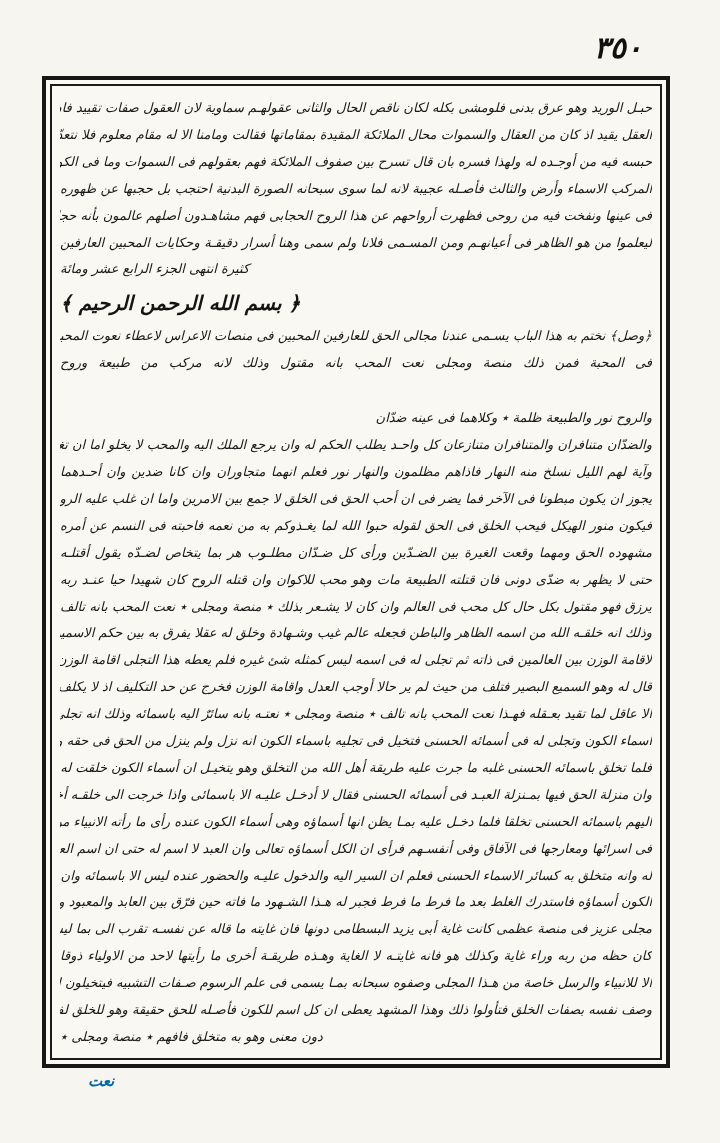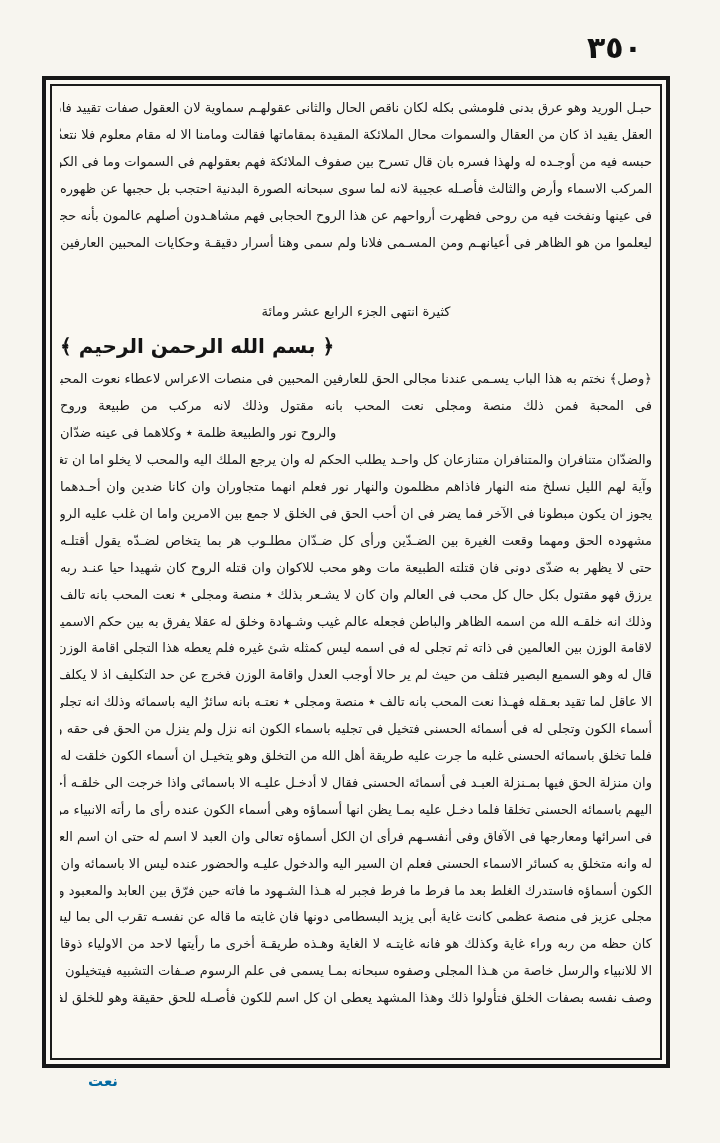--- a/index.html
+++ b/index.html
@@ -2,21 +2,21 @@
 <html lang="ar"><head>
 <meta charset="utf-8">
 <style>
   html,body{margin:0;padding:0;}
   body{
     width:720px;height:1143px;position:relative;overflow:hidden;
     background:#f3f1ea;
     font-family:"DejaVu Sans", sans-serif;
     color:#1a1a1a;
   }
-  .scan-page{position:absolute;inset:0;background:#f7f5ef;}
+  .scan-page{position:absolute;inset:0;background:#f7f5ef;font-style:italic;}
   .page-number{
     position:absolute;top:30px;right:78px;
     font-size:30px;font-weight:bold;letter-spacing:1px;color:#111;
   }
   .frame-outer{
     position:absolute;left:42px;top:76px;width:628px;height:992px;
     border:4px solid #171717;padding:4px;box-sizing:border-box;
     background:#faf8f2;
   }
   .frame-inner{
@@ -25,22 +25,22 @@
     padding:9px 8px 4px 8px;
     overflow:hidden;
   }
   .text-block{direction:rtl;unicode-bidi:embed;}
   .line{
     font-size:13px;line-height:26.9px;
     white-space:nowrap;overflow:hidden;
     color:#191919;
   }
   .j{text-align:justify;text-align-last:justify;}
-  .r{text-align:center;margin-top:43px;}
-  .c{text-align:left;}
+  .r{text-align:left;}
+  .c{text-align:right;margin-top:28px;}
   .basmala{
     font-size:20px;font-weight:bold;text-align:left;
     line-height:40px;white-space:nowrap;overflow:hidden;color:#141414;
   }
   .catchword{
     position:absolute;left:88px;top:1072px;
     font-size:15px;font-weight:bold;direction:rtl;color:#0369a1;
   }
 </style>
 </head>
@@ -60,20 +60,21 @@
         <div class="line j">فى عينها ونفخت فيه من روحى فظهرت أرواحهم عن هذا الروح الحجابى فهم مشاهـدون أصلهم عالمون بأنه حجاب</div>
         <div class="line j">ليعلموا من هو الظاهر فى أعيانهـم ومن المسـمى فلانا ولم سمى وهنا أسرار دقيقـة وحكايات المحبين العارفين</div>
         <div class="line r">كثيرة انتهى الجزء الرابع عشر ومائة</div>
         <div class="line basmala">﴿ بسم الله الرحمن الرحيم ﴾</div>
         <div class="line j">﴿وصل﴾ نختم به هذا الباب يسـمى عندنا مجالى الحق للعارفين المحبين فى منصات الاعراس لاعطاء نعوت المحبين</div>
         <div class="line j">فى المحبة فمن ذلك منصة ومجلى نعت المحب بانه مقتول وذلك لانه مركب من طبيعة وروح</div>
         <div class="line c">والروح نور والطبيعة ظلمة ٭ وكلاهما فى عينه ضدّان</div>
         <div class="line j">والضدّان متنافران والمتنافران متنازعان كل واحـد يطلب الحكم له وان يرجع الملك اليه والمحب لا يخلو اما ان تغلب</div>
         <div class="line j">وآية لهم الليل نسلخ منه النهار فاذاهم مظلمون والنهار نور فعلم انهما متجاوران وان كانا ضدين وان أحـدهما</div>
         <div class="line j">يجوز ان يكون مبطونا فى الآخر فما يضر فى ان أحب الحق فى الخلق لا جمع بين الامرين واما ان غلب عليه الروح</div>
+        <div class="line j">فيكون منور الهيكل فيحب الخلق فى الحق لقوله حبوا الله لما يغـذوكم به من نعمه فاحبته فى النسم عن أمره</div>
         <div class="line j">مشهوده الحق ومهما وقعت الغيرة بين الضـدّين ورأى كل ضـدّان مطلـوب هر بما يتخاص لضـدّه يقول أقتلـه</div>
         <div class="line j">حتى لا يظهر به ضدّى دونى فان قتلته الطبيعة مات وهو محب للاكوان وان قتله الروح كان شهيدا حيا عنـد ربه</div>
         <div class="line j">يرزق فهو مقتول بكل حال كل محب فى العالم وان كان لا يشـعر بذلك ٭ منصة ومجلى ٭ نعت المحب بانه تالف</div>
         <div class="line j">وذلك انه خلقـه الله من اسمه الظاهر والباطن فجعله عالم غيب وشـهادة وخلق له عقلا يفرق به بين حكم الاسمين</div>
         <div class="line j">لاقامة الوزن بين العالمين فى ذاته ثم تجلى له فى اسمه ليس كمثله شئ غيره فلم يعطه هذا التجلى اقامة الوزن ولا سيما وقد</div>
         <div class="line j">قال له وهو السميع البصير فتلف من حيث لم ير حالا أوجب العدل واقامة الوزن فخرج عن حد التكليف اذ لا يكلف</div>
         <div class="line j">الا عاقل لما تقيد بعـقله فهـذا نعت المحب بانه تالف ٭ منصة ومجلى ٭ نعتـه بانه سائرٌ اليه باسمائه وذلك انه تجلى له فى</div>
         <div class="line j">أسماء الكون وتجلى له فى أسمائه الحسنى فتخيل فى تجليه باسماء الكون انه نزل ولم ينزل من الحق فى حقه ولم يبك ذلك من أفقه</div>
         <div class="line j">فلما تخلق باسمائه الحسنى غلبه ما جرت عليه طريقة أهل الله من التخلق وهو يتخيـل ان أسماء الكون خلقت له لانه</div>
         <div class="line j">وان منزلة الحق فيها بمـنزلة العبـد فى أسمائه الحسنى فقال لا أدخـل عليـه الا باسمائى واذا خرجت الى خلقـه أخرج</div>

